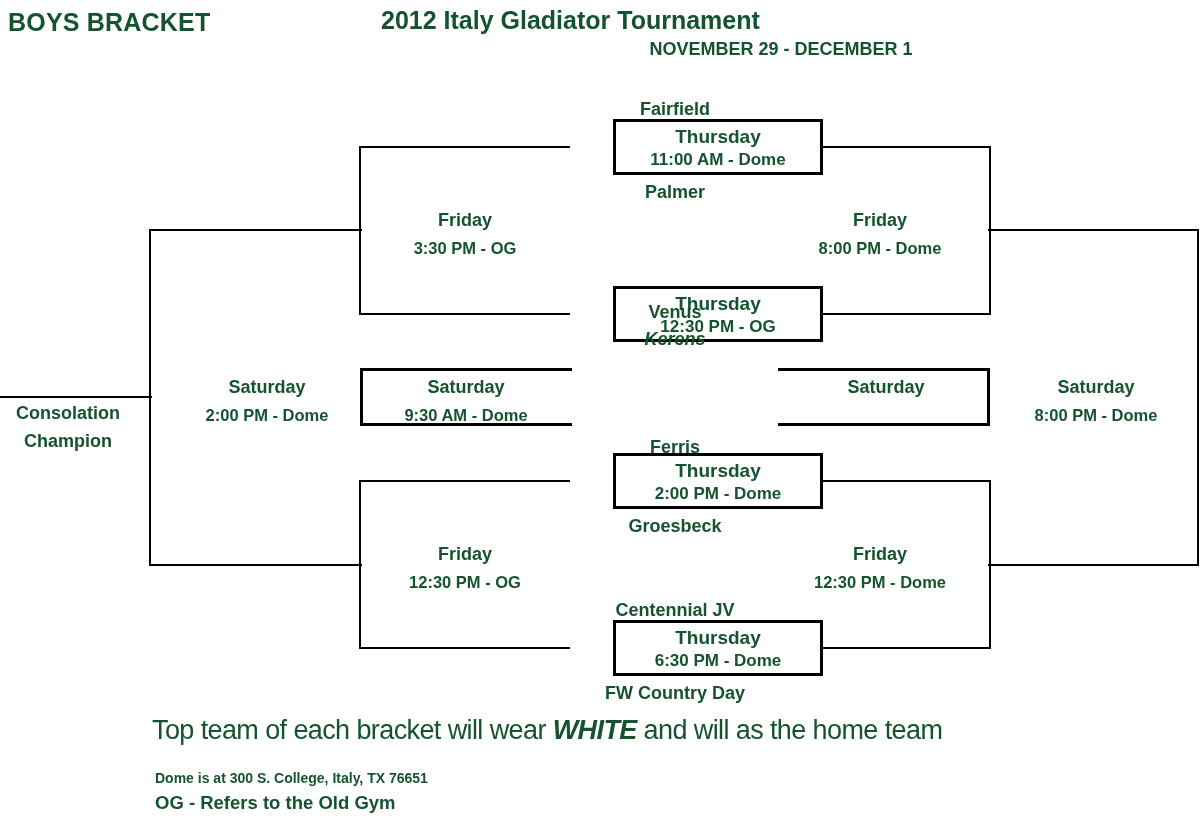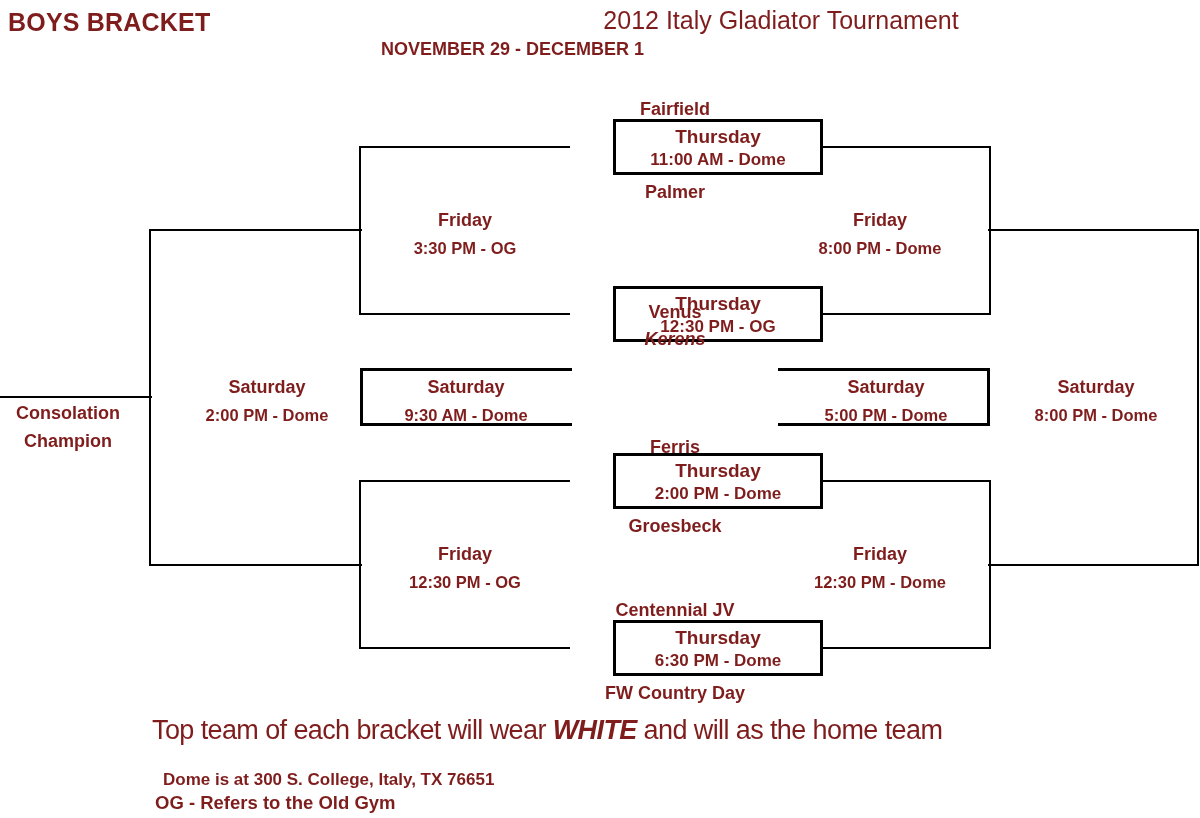--- a/index.html
+++ b/index.html
@@ -1,25 +1,25 @@
 <!DOCTYPE html>
 <html><head>
 <meta charset="utf-8">
 <style>
   html,body{margin:0;padding:0;background:#fff;}
   .page{
     position:relative;width:1200px;height:818px;background:#fff;
-    font-family:"Liberation Sans",sans-serif;color:#7f1d1d;overflow:hidden;
+    font-family:"Liberation Sans",sans-serif;color:#14532d;overflow:hidden;
   }
   .hline{position:absolute;height:2px;background:#000;}
   .vline{position:absolute;width:2px;background:#000;}
 
   .hdr-left{position:absolute;left:8px;top:8px;font-size:25px;font-weight:bold;letter-spacing:0.2px;}
-  .hdr-title{position:absolute;left:381px;top:6px;width:800px;text-align:center;font-size:25px;font-weight:normal;}
-  .hdr-dates{position:absolute;left:381px;top:39px;width:800px;font-size:18px;font-weight:bold;}
+  .hdr-title{position:absolute;left:381px;top:6px;width:800px;text-align:left;font-size:25px;font-weight:bold;}
+  .hdr-dates{position:absolute;left:381px;top:39px;width:800px;text-align:center;font-size:18px;font-weight:bold;}
 
   .game-box{
     position:absolute;left:570px;width:210px;height:56px;
     border:3px solid #000;box-sizing:border-box;background:#fff;
     display:flex;flex-direction:column;align-items:center;justify-content:center;margin-left:43px;
   }
   .game-day{font-size:19px;font-weight:bold;line-height:24px;}
   .game-time{font-size:17px;font-weight:bold;line-height:21px;}
 
   .team-label{position:absolute;left:525px;width:300px;text-align:center;font-size:18px;font-weight:bold;line-height:22px;}
@@ -31,21 +31,21 @@
   .bracket-left{position:absolute;left:360px;top:368px;width:212px;height:58px;box-sizing:border-box;
     border:3px solid #000;border-right:none;background:transparent;}
   .bracket-right{position:absolute;left:778px;top:368px;width:212px;height:58px;box-sizing:border-box;
     border:3px solid #000;border-left:none;background:transparent;}
 
   .champ-label{position:absolute;left:0;top:402px;width:136px;text-align:center;font-size:18px;font-weight:bold;line-height:23px;}
   .champ-label .l2{margin-top:5px;}
 
   .note{position:absolute;left:152px;top:715px;font-size:27px;letter-spacing:-0.6px;white-space:nowrap;}
   .note .emph{font-weight:bold;font-style:italic;}
-  .foot1{position:absolute;left:163px;top:770px;font-size:17px;font-weight:bold;}
+  .foot1{position:absolute;left:155px;top:770px;font-size:14px;font-weight:bold;}
   .foot2{position:absolute;left:155px;top:792px;font-size:18.5px;font-weight:bold;}
 </style>
 </head>
 <body>
 
 <div class="page">
 
   <div class="hdr-left">BOYS BRACKET</div>
   <div class="hdr-title">2012 Italy Gladiator Tournament</div>
   <div class="hdr-dates">NOVEMBER 29 - DECEMBER 1</div>
@@ -123,21 +123,20 @@
   <div class="slot-label" style="left:157px;top:376px;">
     <div class="slot-day">Saturday</div>
     <div class="slot-time">2:00 PM - Dome</div>
   </div>
   <div class="slot-label" style="left:356px;top:376px;">
     <div class="slot-day">Saturday</div>
     <div class="slot-time">9:30 AM - Dome</div>
   </div>
   <div class="slot-label" style="left:776px;top:376px;">
     <div class="slot-day">Saturday</div>
-    <div class="slot-time">5:00 PM - Dome</div>
   </div>
   <div class="slot-label" style="left:986px;top:376px;">
     <div class="slot-day">Saturday</div>
     <div class="slot-time">8:00 PM - Dome</div>
   </div>
 
   <div class="champ-label">
     <div>Consolation</div>
     <div class="l2">Champion</div>
   </div>

